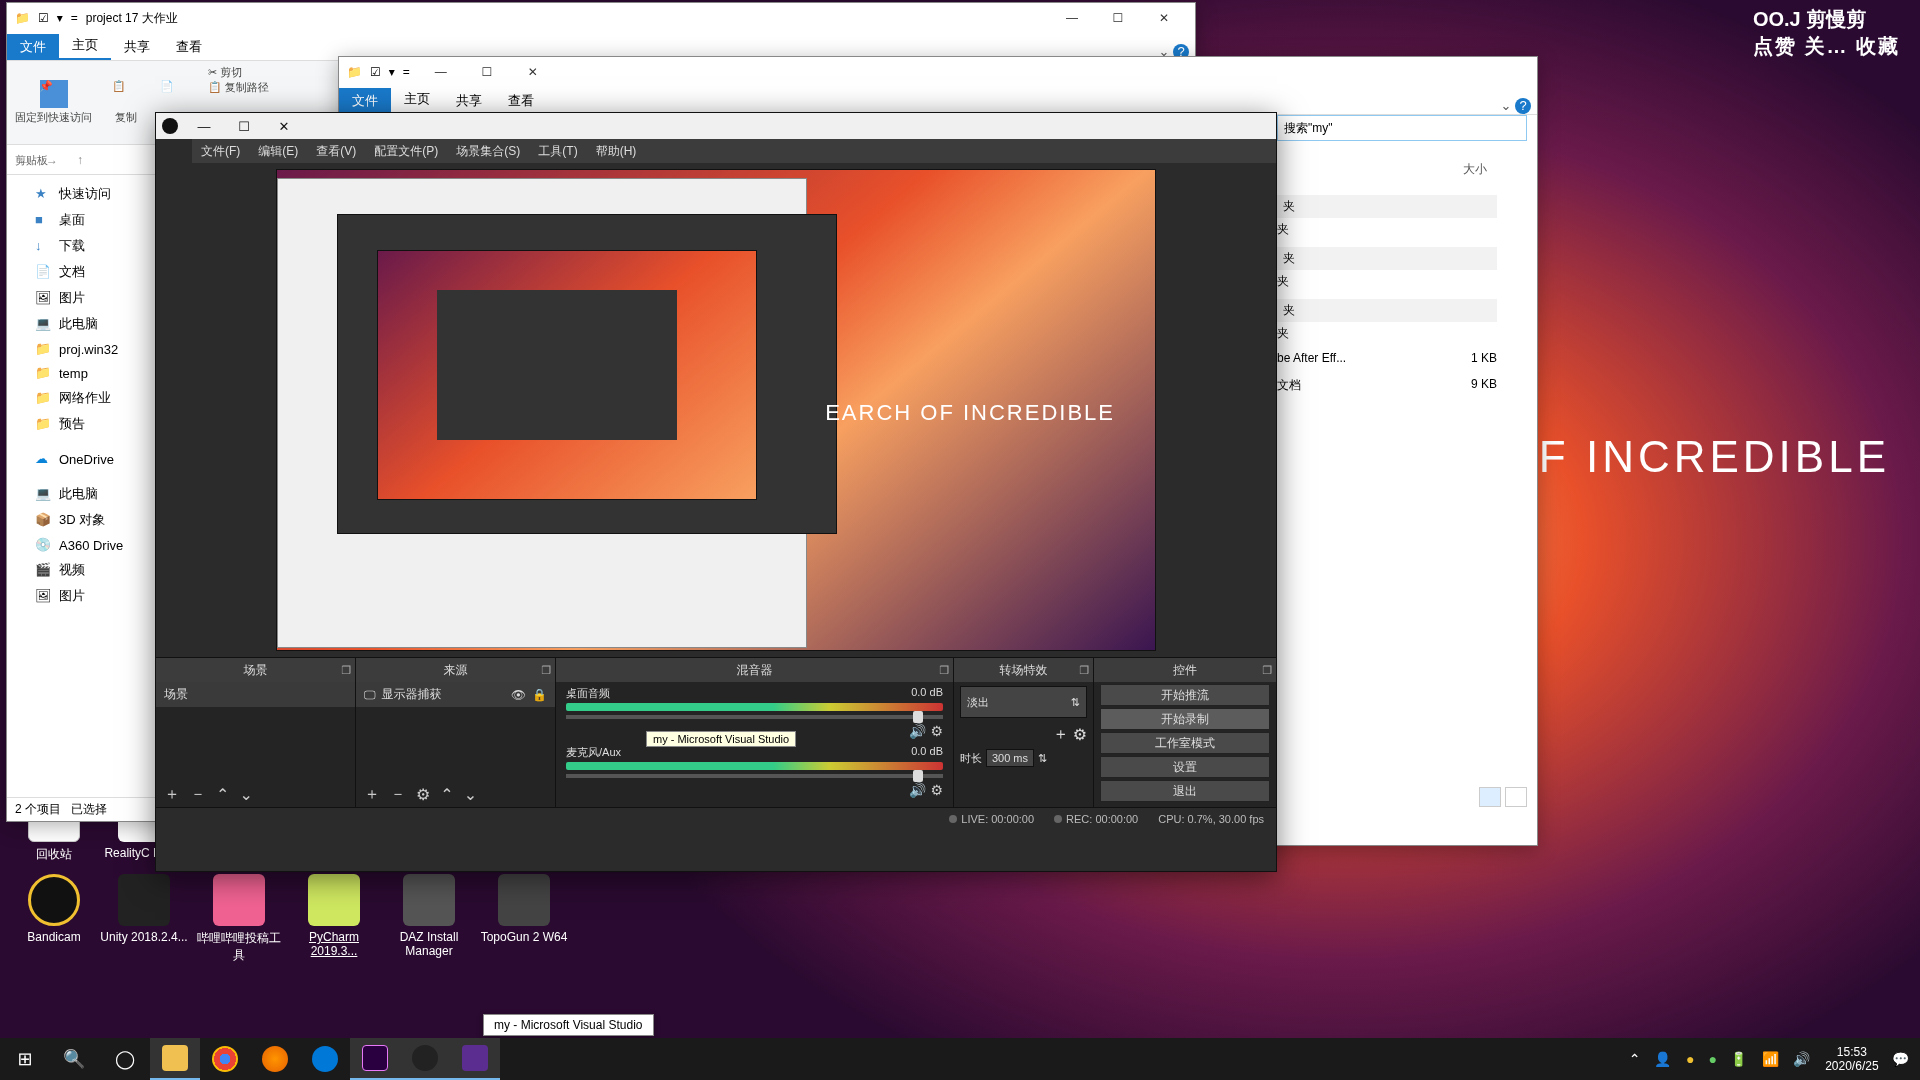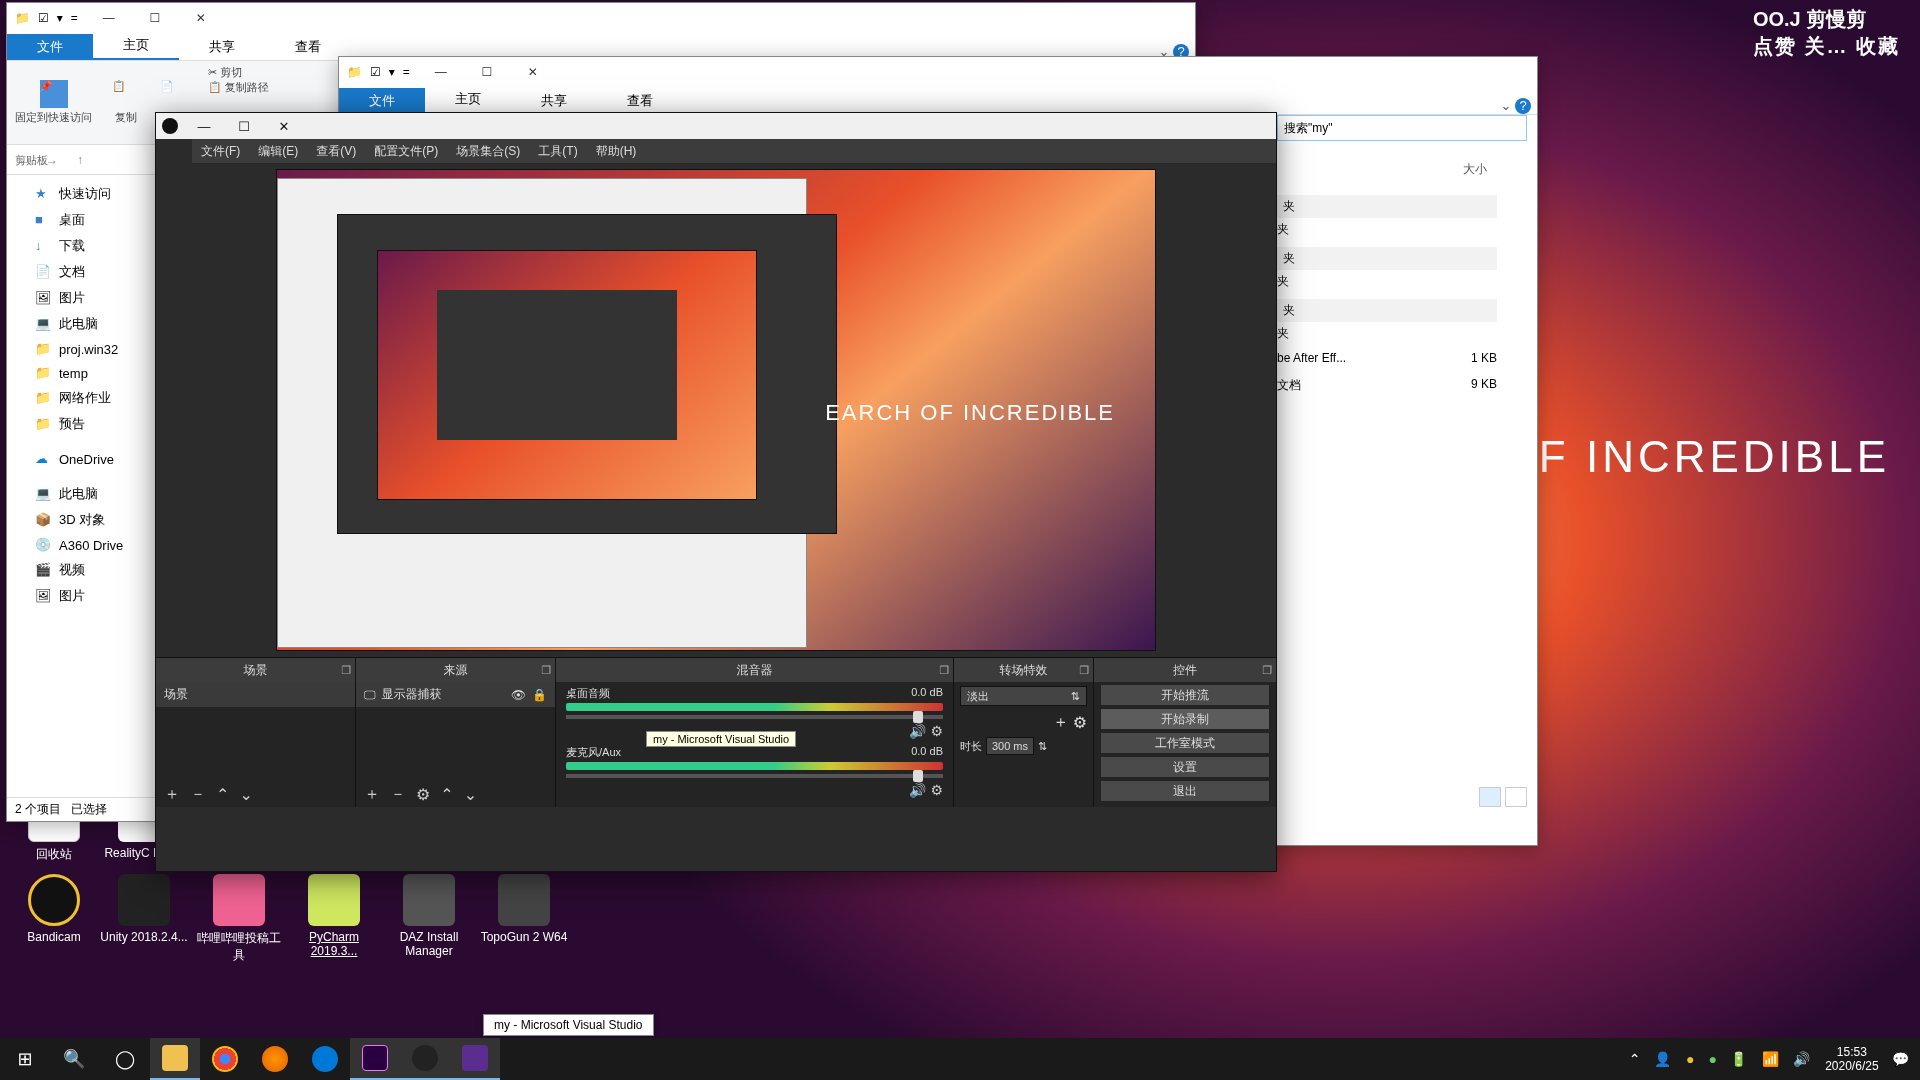--- a/index.html
+++ b/index.html
@@ -22,21 +22,21 @@
 .di-daz { left: 385px; top: 874px; } .di-daz .ico { background: #555; }
 .di-topo { left: 480px; top: 874px; } .di-topo .ico { background: #444; }
 
 
 .window { position: absolute; background: #fff; border: 1px solid #888; box-shadow: 0 4px 20px rgba(0,0,0,.3); }
 .titlebar { height: 30px; display: flex; align-items: center; font-size: 12px; padding: 0 8px; gap: 8px; }
 .titlebar .title { flex: 1; }
 .winbtn { width: 46px; height: 30px; display: flex; align-items: center; justify-content: center; color: #333; font-size: 12px; }
 .winctrls { display: flex; }
 .ribbon-tabs { display: flex; height: 28px; font-size: 13px; border-bottom: 1px solid #ddd; align-items: flex-end; }
-.ribbon-tabs .tab { padding: 4px 30px; }
+.ribbon-tabs .tab { padding: 4px 13px; }
 .ribbon-tabs .tab.file { background: #1979ca; color: #fff; }
 .ribbon-tabs .tab.active { border-bottom: 2px solid #1979ca; }
 .ribbon-body { height: 84px; background: #f5f6f7; border-bottom: 1px solid #ddd; display: flex; gap: 20px; padding: 4px 8px; }
 .ribbon-item { display: flex; flex-direction: column; align-items: center; justify-content: center; font-size: 11px; gap: 2px; color: #444; }
 .ribbon-item .ric { width: 28px; height: 28px; }
 .nav-bar { height: 30px; border-bottom: 1px solid #ddd; display: flex; align-items: center; gap: 6px; padding: 0 6px; font-size: 12px; }
 .nav-arrow { width: 22px; height: 22px; border-radius: 3px; color: #888; text-align: center; line-height: 22px; }
 .sidebar { width: 180px; border-right: 1px solid #eee; font-size: 13px; padding: 6px 0; overflow: hidden; }
 .sidebar .item { padding: 4px 10px 4px 28px; display: flex; align-items: center; gap: 8px; }
 .sidebar .sicon { width: 16px; height: 16px; }
@@ -93,21 +93,21 @@
 .scene-row, .src-row { padding: 4px 8px; background: #3a3a3a; display: flex; align-items: center; gap: 6px; }
 .dock-toolbar { position: absolute; bottom: 0; left: 0; right: 0; height: 26px; display: flex; align-items: center; gap: 10px; padding: 0 8px; font-size: 16px; color: #ccc; }
 
 .mixer-ch { padding: 4px 10px 2px; }
 .mixer-ch .lbl { font-size: 11px; display: flex; justify-content: space-between; }
 .mixer-ch .bar { height: 8px; margin: 2px 0; background: linear-gradient(90deg, #3c8 0%, #3c8 55%, #cc3 70%, #c33 100%); border-radius: 2px; }
 .mixer-ch .slider { height: 4px; background: #555; margin: 4px 0; position: relative; }
 .mixer-ch .slider::after { content: ''; position: absolute; right: 20px; top: -4px; width: 10px; height: 12px; background: #ddd; border-radius: 2px; }
 .mixer-ch .icons { text-align: right; font-size: 14px; color: #ccc; }
 
-.trans-sel { margin: 4px 6px; height: 20px; background: #444; border: 1px solid #111; padding: 0 6px; font-size: 11px; display: flex; align-items: center; justify-content: space-between; }
+.trans-sel { margin: 4px 6px; height: 32px; background: #444; border: 1px solid #111; padding: 0 6px; font-size: 11px; display: flex; align-items: center; justify-content: space-between; }
 .trans-row { display: flex; align-items: center; gap: 4px; padding: 2px 6px; font-size: 11px; }
 .trans-row .plus, .trans-row .gear { font-size: 16px; }
 .trans-row input { width: 48px; height: 18px; background: #444; border: 1px solid #111; color: #ddd; font-size: 11px; text-align: center; }
 
 .ctrl-btn { margin: 2px 6px; height: 22px; background: #4a4a4a; border: 1px solid #222; font-size: 12px; text-align: center; line-height: 20px; }
 .ctrl-btn.hover { background: #5c5c5c; }
 
 .obs-status { height: 22px; background: #2b2b2b; font-size: 11px; font-family: monospace; color: #bbb; display: flex; align-items: center; justify-content: flex-end; gap: 20px; padding: 0 12px; border-top: 1px solid #111; }
 .obs-status .dot { width: 8px; height: 8px; border-radius: 50%; background: #666; display: inline-block; margin-right: 4px; }
 
@@ -139,20 +139,21 @@
 <div class="desktop-icon di-pycharm"><div class="ico"></div><span>PyCharm 2019.3...</span></div>
 <div class="desktop-icon di-daz"><div class="ico"></div><span>DAZ Install Manager</span></div>
 <div class="desktop-icon di-topo"><div class="ico"></div><span>TopoGun 2 W64</span></div>
 
 <div class="window win-exp1">
   <div class="titlebar">
     <span>📁</span>
     <span>☑</span>
     <span>▾</span>
       <span>=</span>
+    <span class="title">project 17 大作业</span>
     <div class="winctrls">
       <div class="winbtn">—</div>
       <div class="winbtn">☐</div>
       <div class="winbtn close">✕</div>
     </div>
   </div>
   <div class="ribbon-tabs">
     <div class="tab file">文件</div>
     <div class="tab active">主页</div>
     <div class="tab">共享</div>
@@ -439,20 +440,25 @@
           <span class="det">❐</span>
         </div>
       <div class="bd">
         <div class="ctrl-btn">开始推流</div>
         <div class="ctrl-btn hover">开始录制</div>
         <div class="ctrl-btn">工作室模式</div>
         <div class="ctrl-btn">设置</div>
         <div class="ctrl-btn">退出</div>
       </div>
     </div>
+  </div>
+  <div class="obs-status">
+    <span><span class="dot"></span><span>LIVE: 00:00:00</span></span>
+    <span><span class="dot"></span><span>REC: 00:00:00</span></span>
+    <span>CPU: 0.7%, 30.00 fps</span>
   </div>
 </div>
 
 <div class="taskbar-tooltip">my - Microsoft Visual Studio</div>
 
 <div class="taskbar">
   <div class="tbtn">⊞</div>
   <div class="tbtn">🔍</div>
   <div class="tbtn">◯</div>
   <div class="tbtn active">

